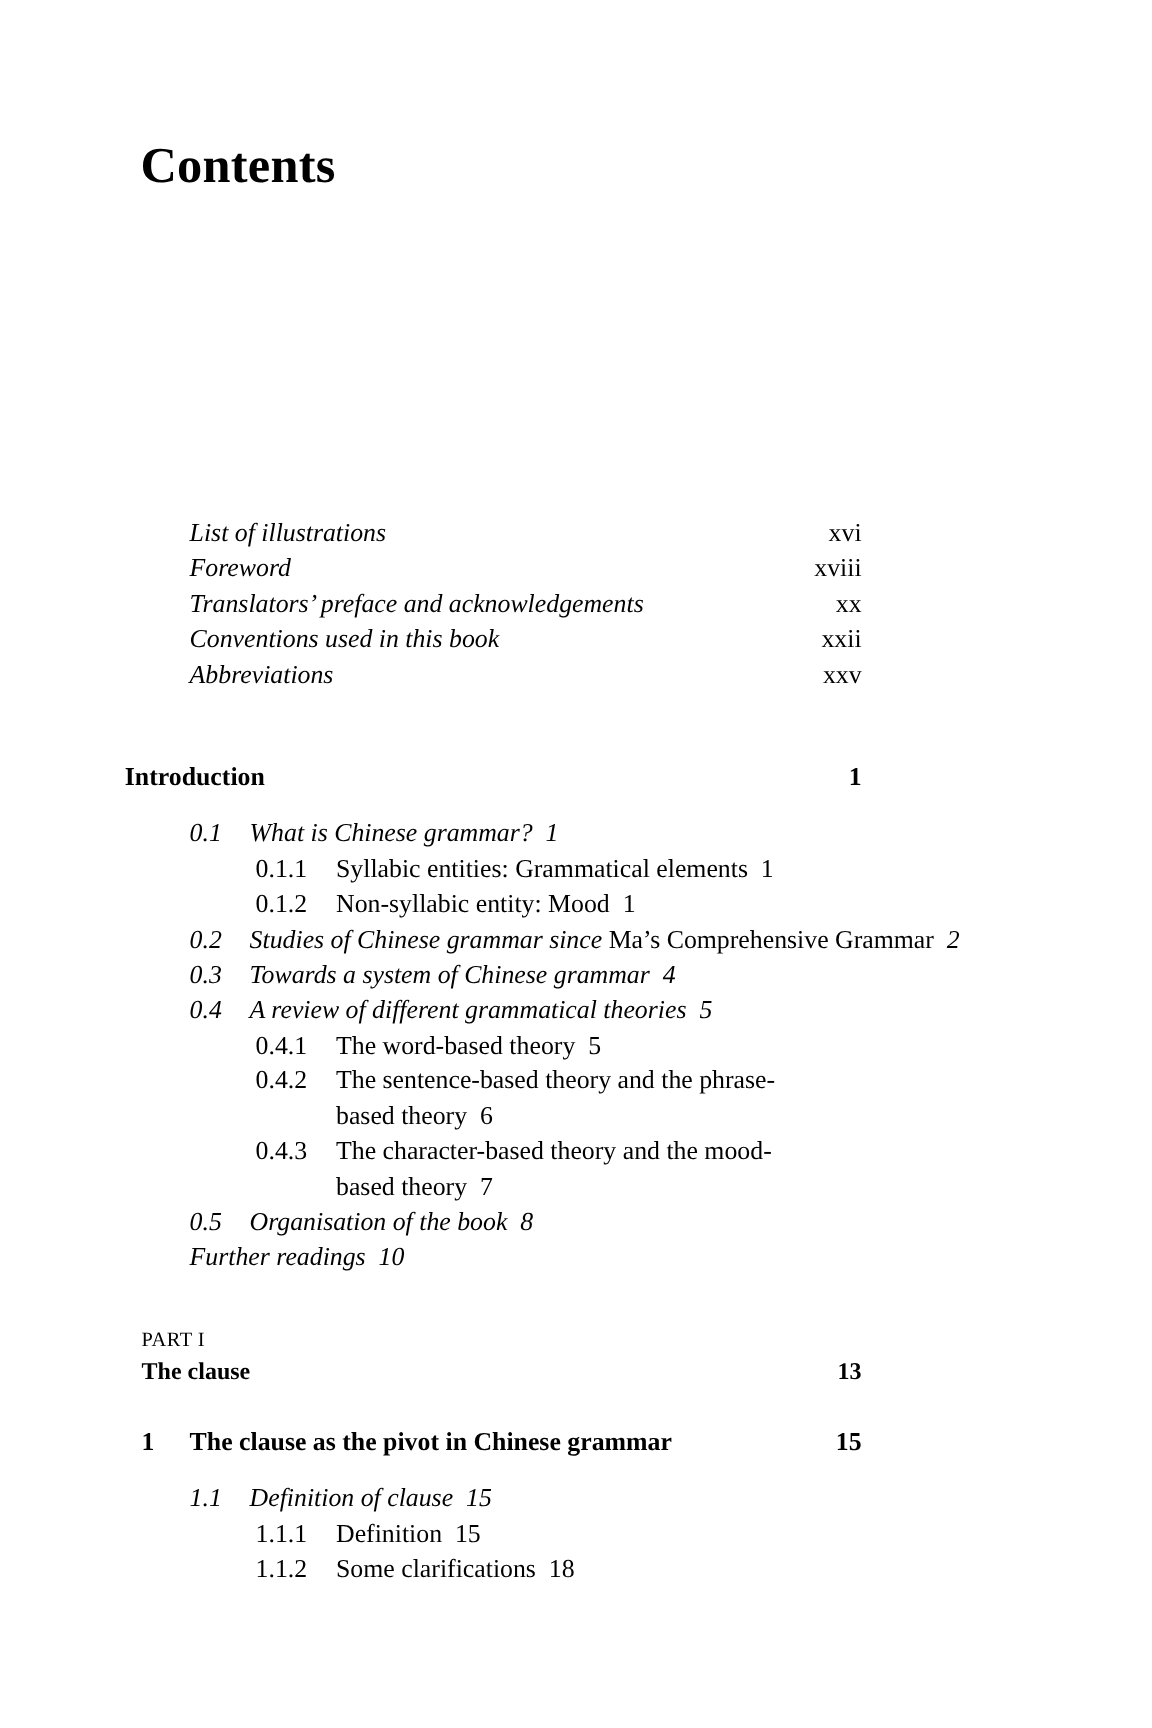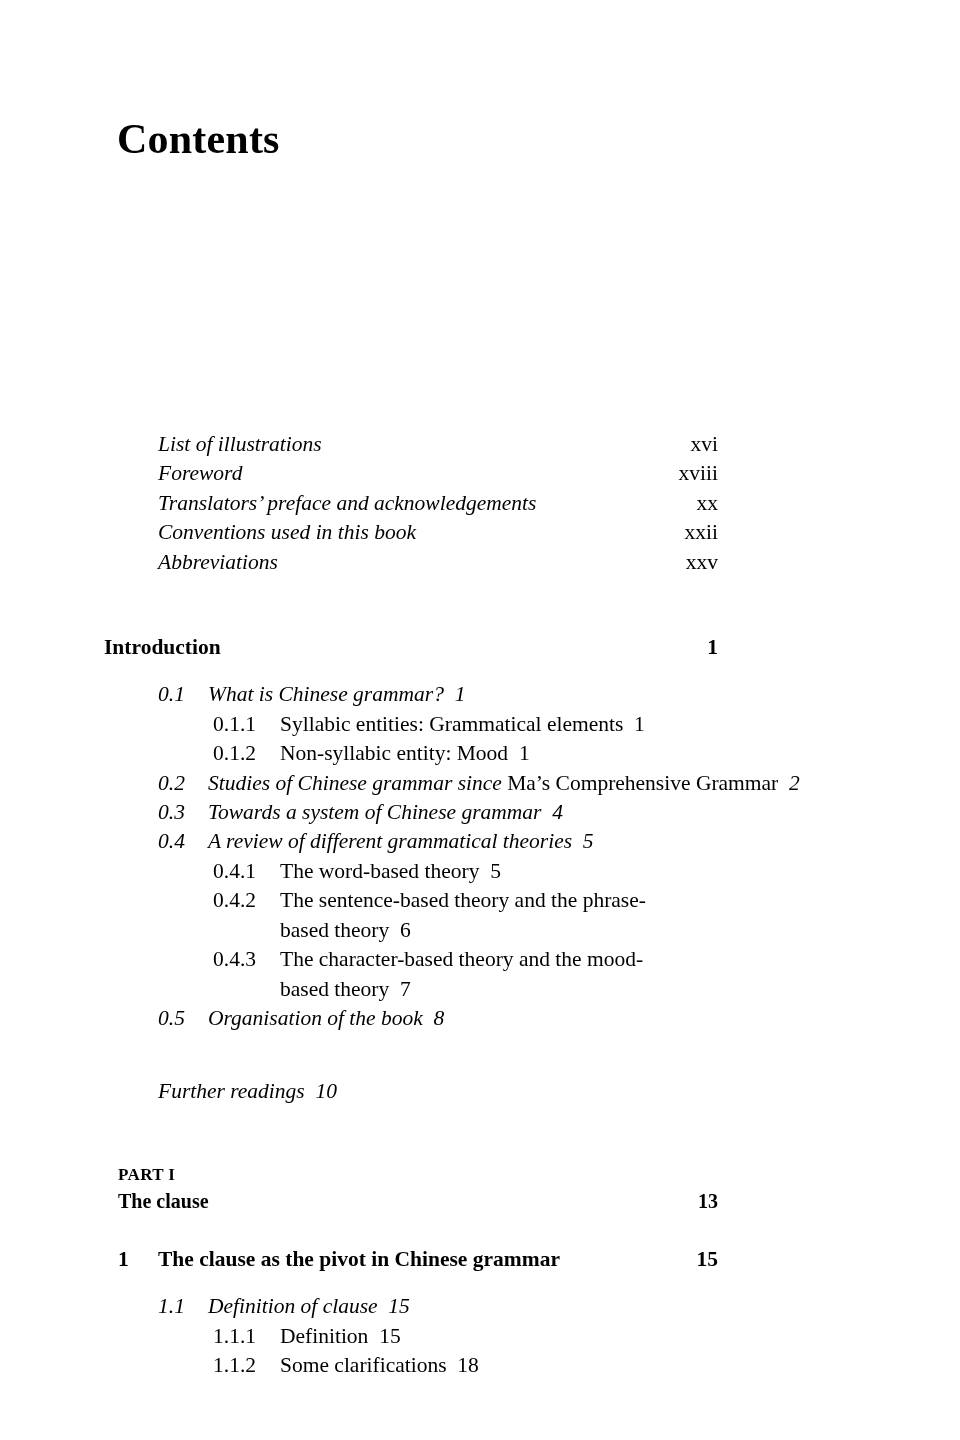--- a/index.html
+++ b/index.html
@@ -100,45 +100,43 @@
   
   .lvl2 { padding-left: 213px; font-style: normal; }
   .lvl2 .num { width: 67px; }
 
   
   .plain-italic {
     padding-left: 158px;
     font-size: 21.5px;
     line-height: 29.4px;
     font-style: italic;
-    margin-top: 44px;
   }
 
   
   .rom { font-style: normal; }
   .ital { font-style: italic; }
 
   
   .gap-xl { height: 56px; }
   .gap-lg { height: 42px; }
   .gap-md { height: 28px; }
   .gap-sm { height: 18px; }
 
   
   .part-block {
     position: relative;
     padding-left: 118px;
     padding-right: 118px;
   }
   .part-kicker {
     font-size: 17px;
-    font-weight: bold;
+    font-weight: normal;
     line-height: 23px;
     letter-spacing: 0.4px;
-    margin-top: 14px;
   }
   .part-title-row {
     display: flex;
     align-items: baseline;
     font-size: 20px;
     line-height: 31px;
   }
   .part-title-row .label { flex: 1 1 auto; font-weight: bold; }
   .part-title-row .pageno { flex: 0 0 auto; font-weight: bold; padding-left: 14px; }
 

